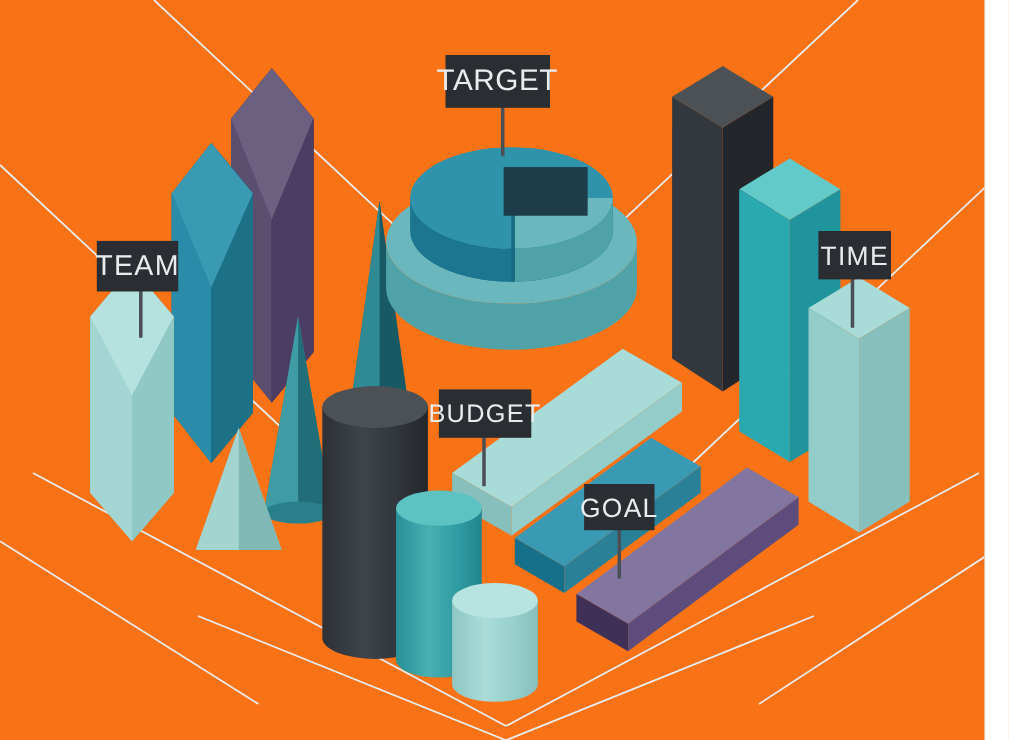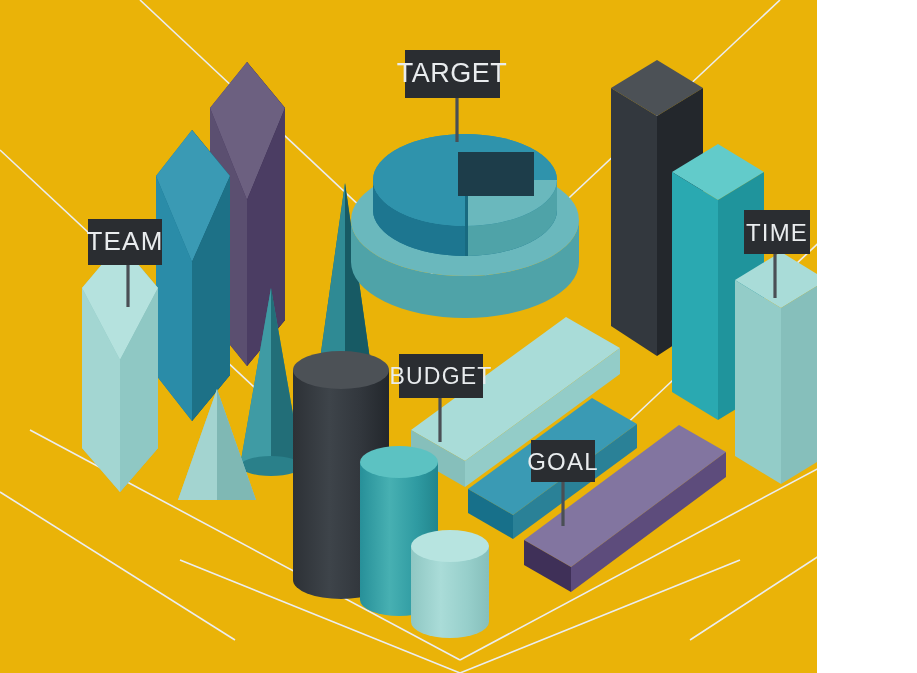--- a/index.html
+++ b/index.html
@@ -6,23 +6,23 @@
   html, body {
     margin: 0;
     padding: 0;
     background: #ffffff;
   }
   body {
     font-family: "Liberation Sans", sans-serif;
   }
   #stage {
     position: relative;
-    width: 817px;
+    width: 895px;
     height: 673px;
-    background: #eab308;
+    background: #f97316;
     overflow: hidden;
   }
   #scene {
     position: absolute;
     left: 0;
     top: 0;
     width: 917px;
     height: 673px;
   }
   .label-text {

